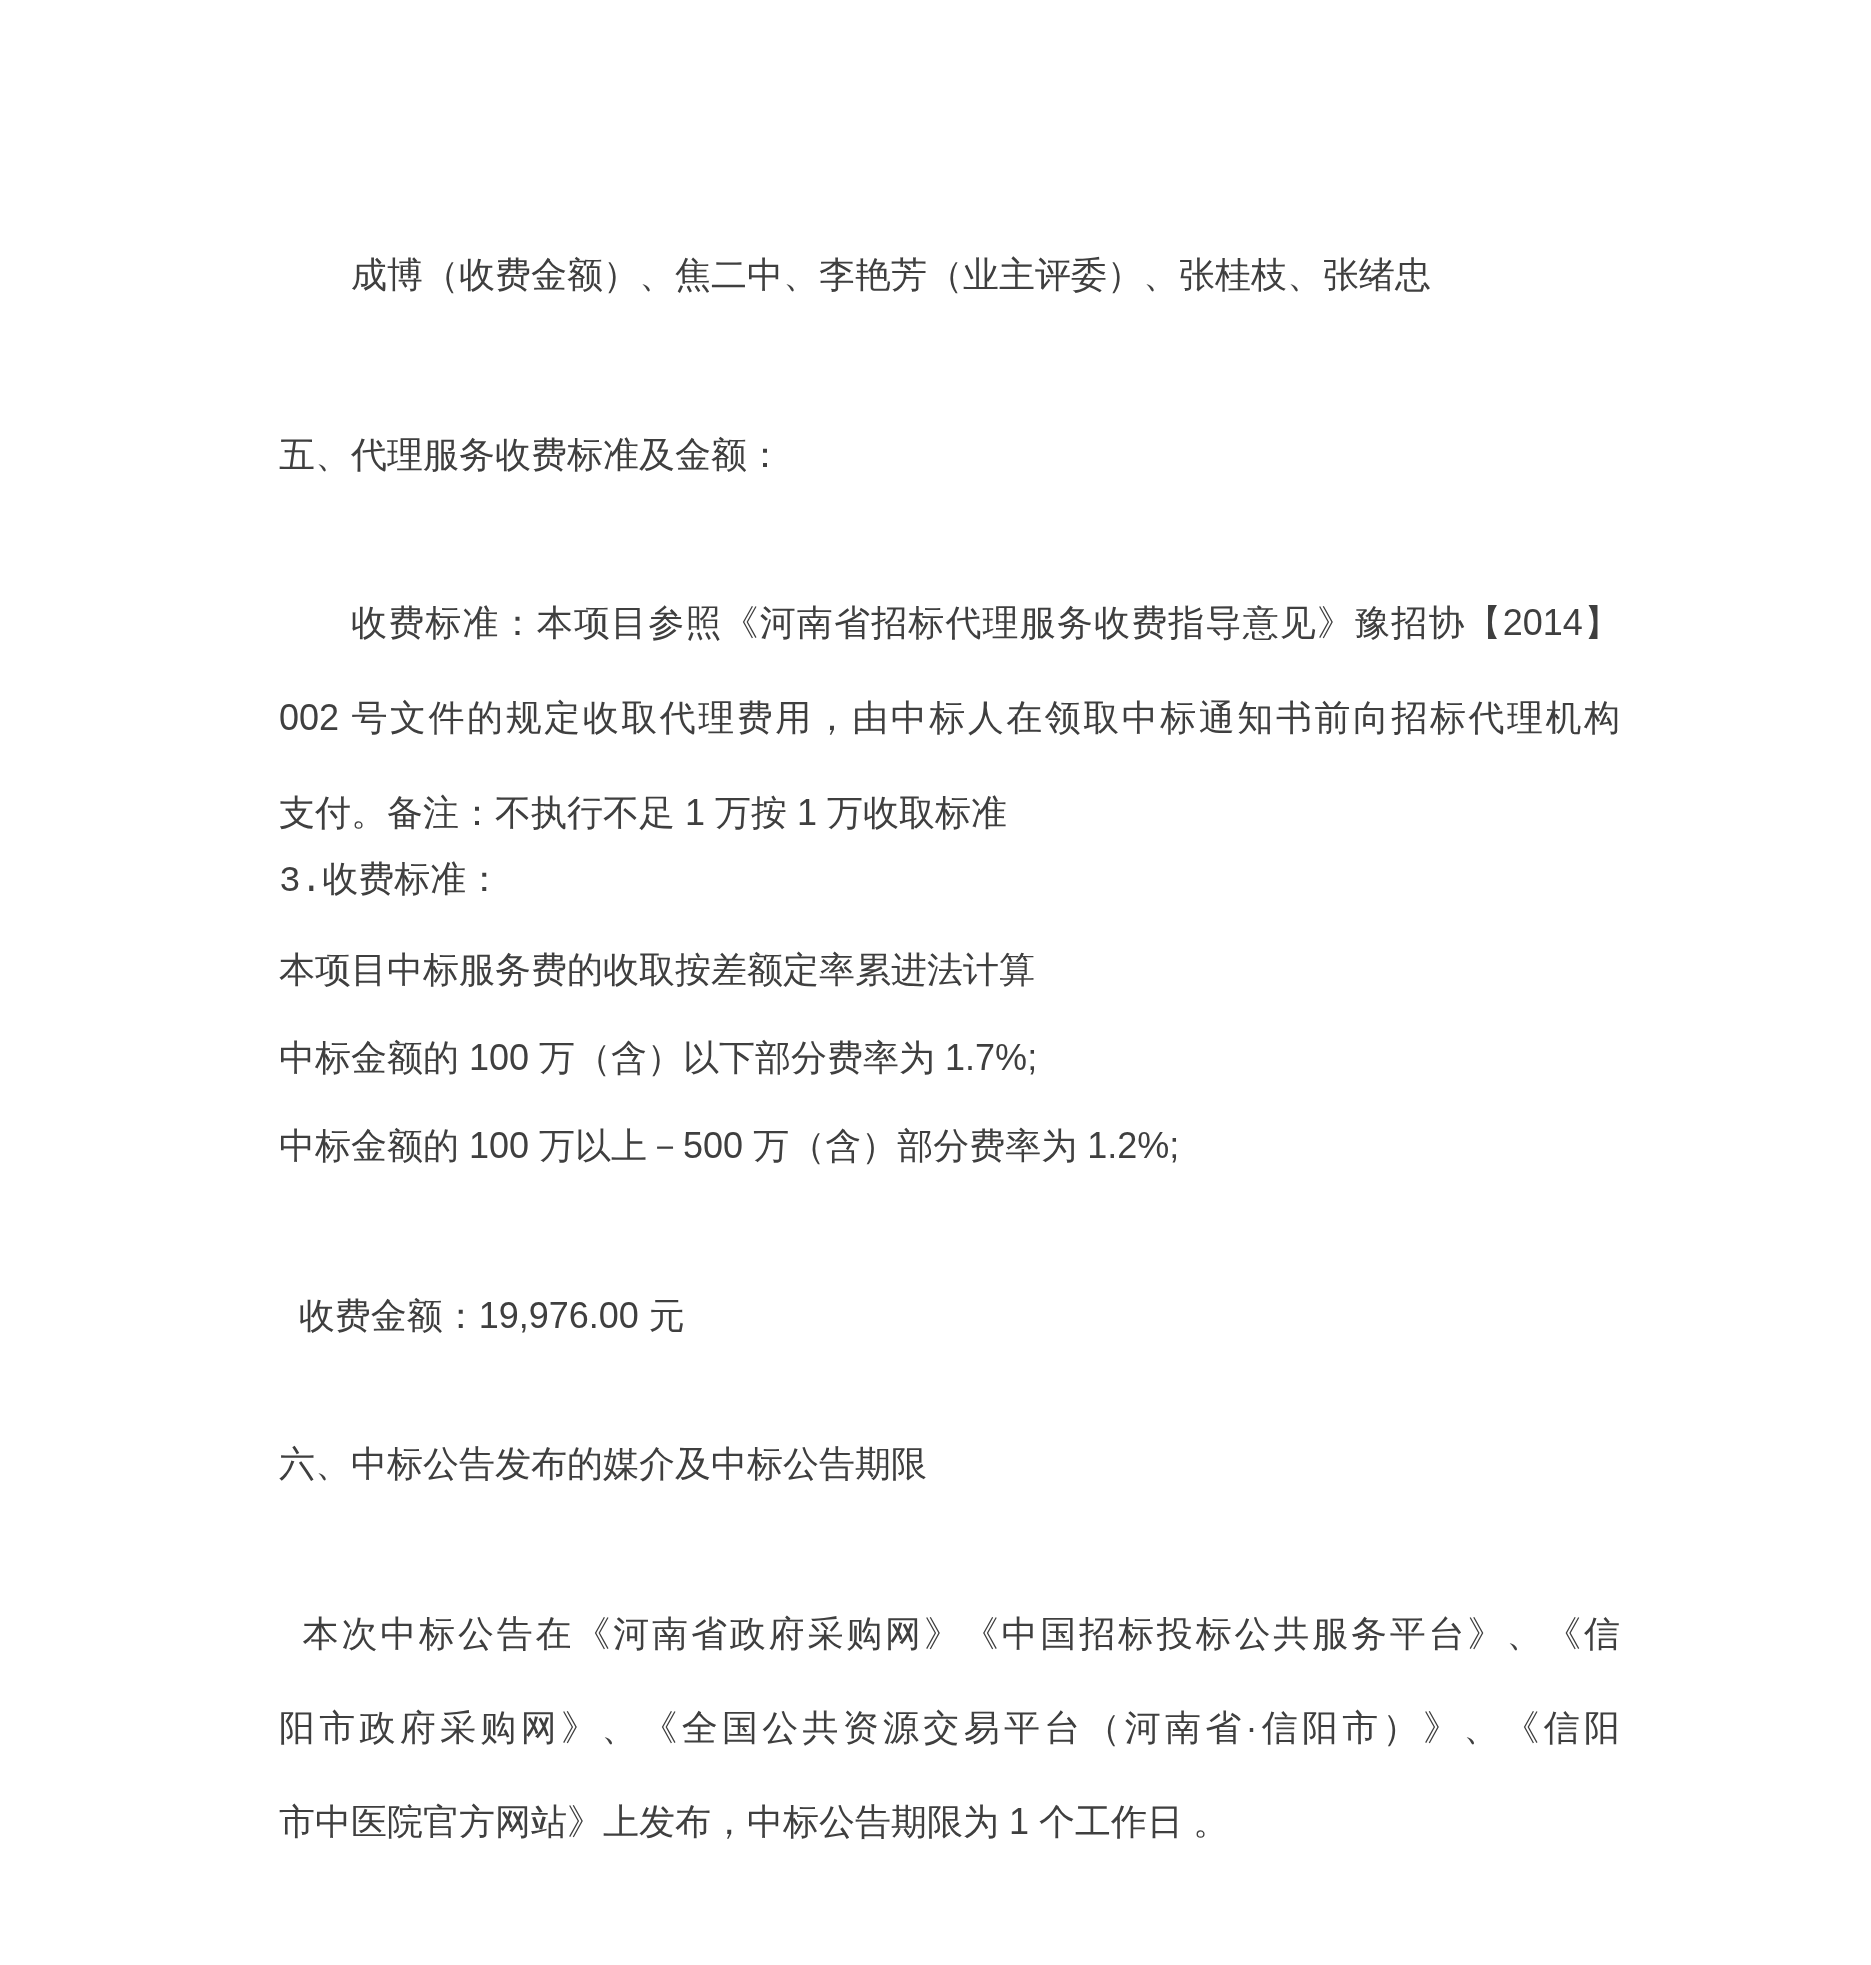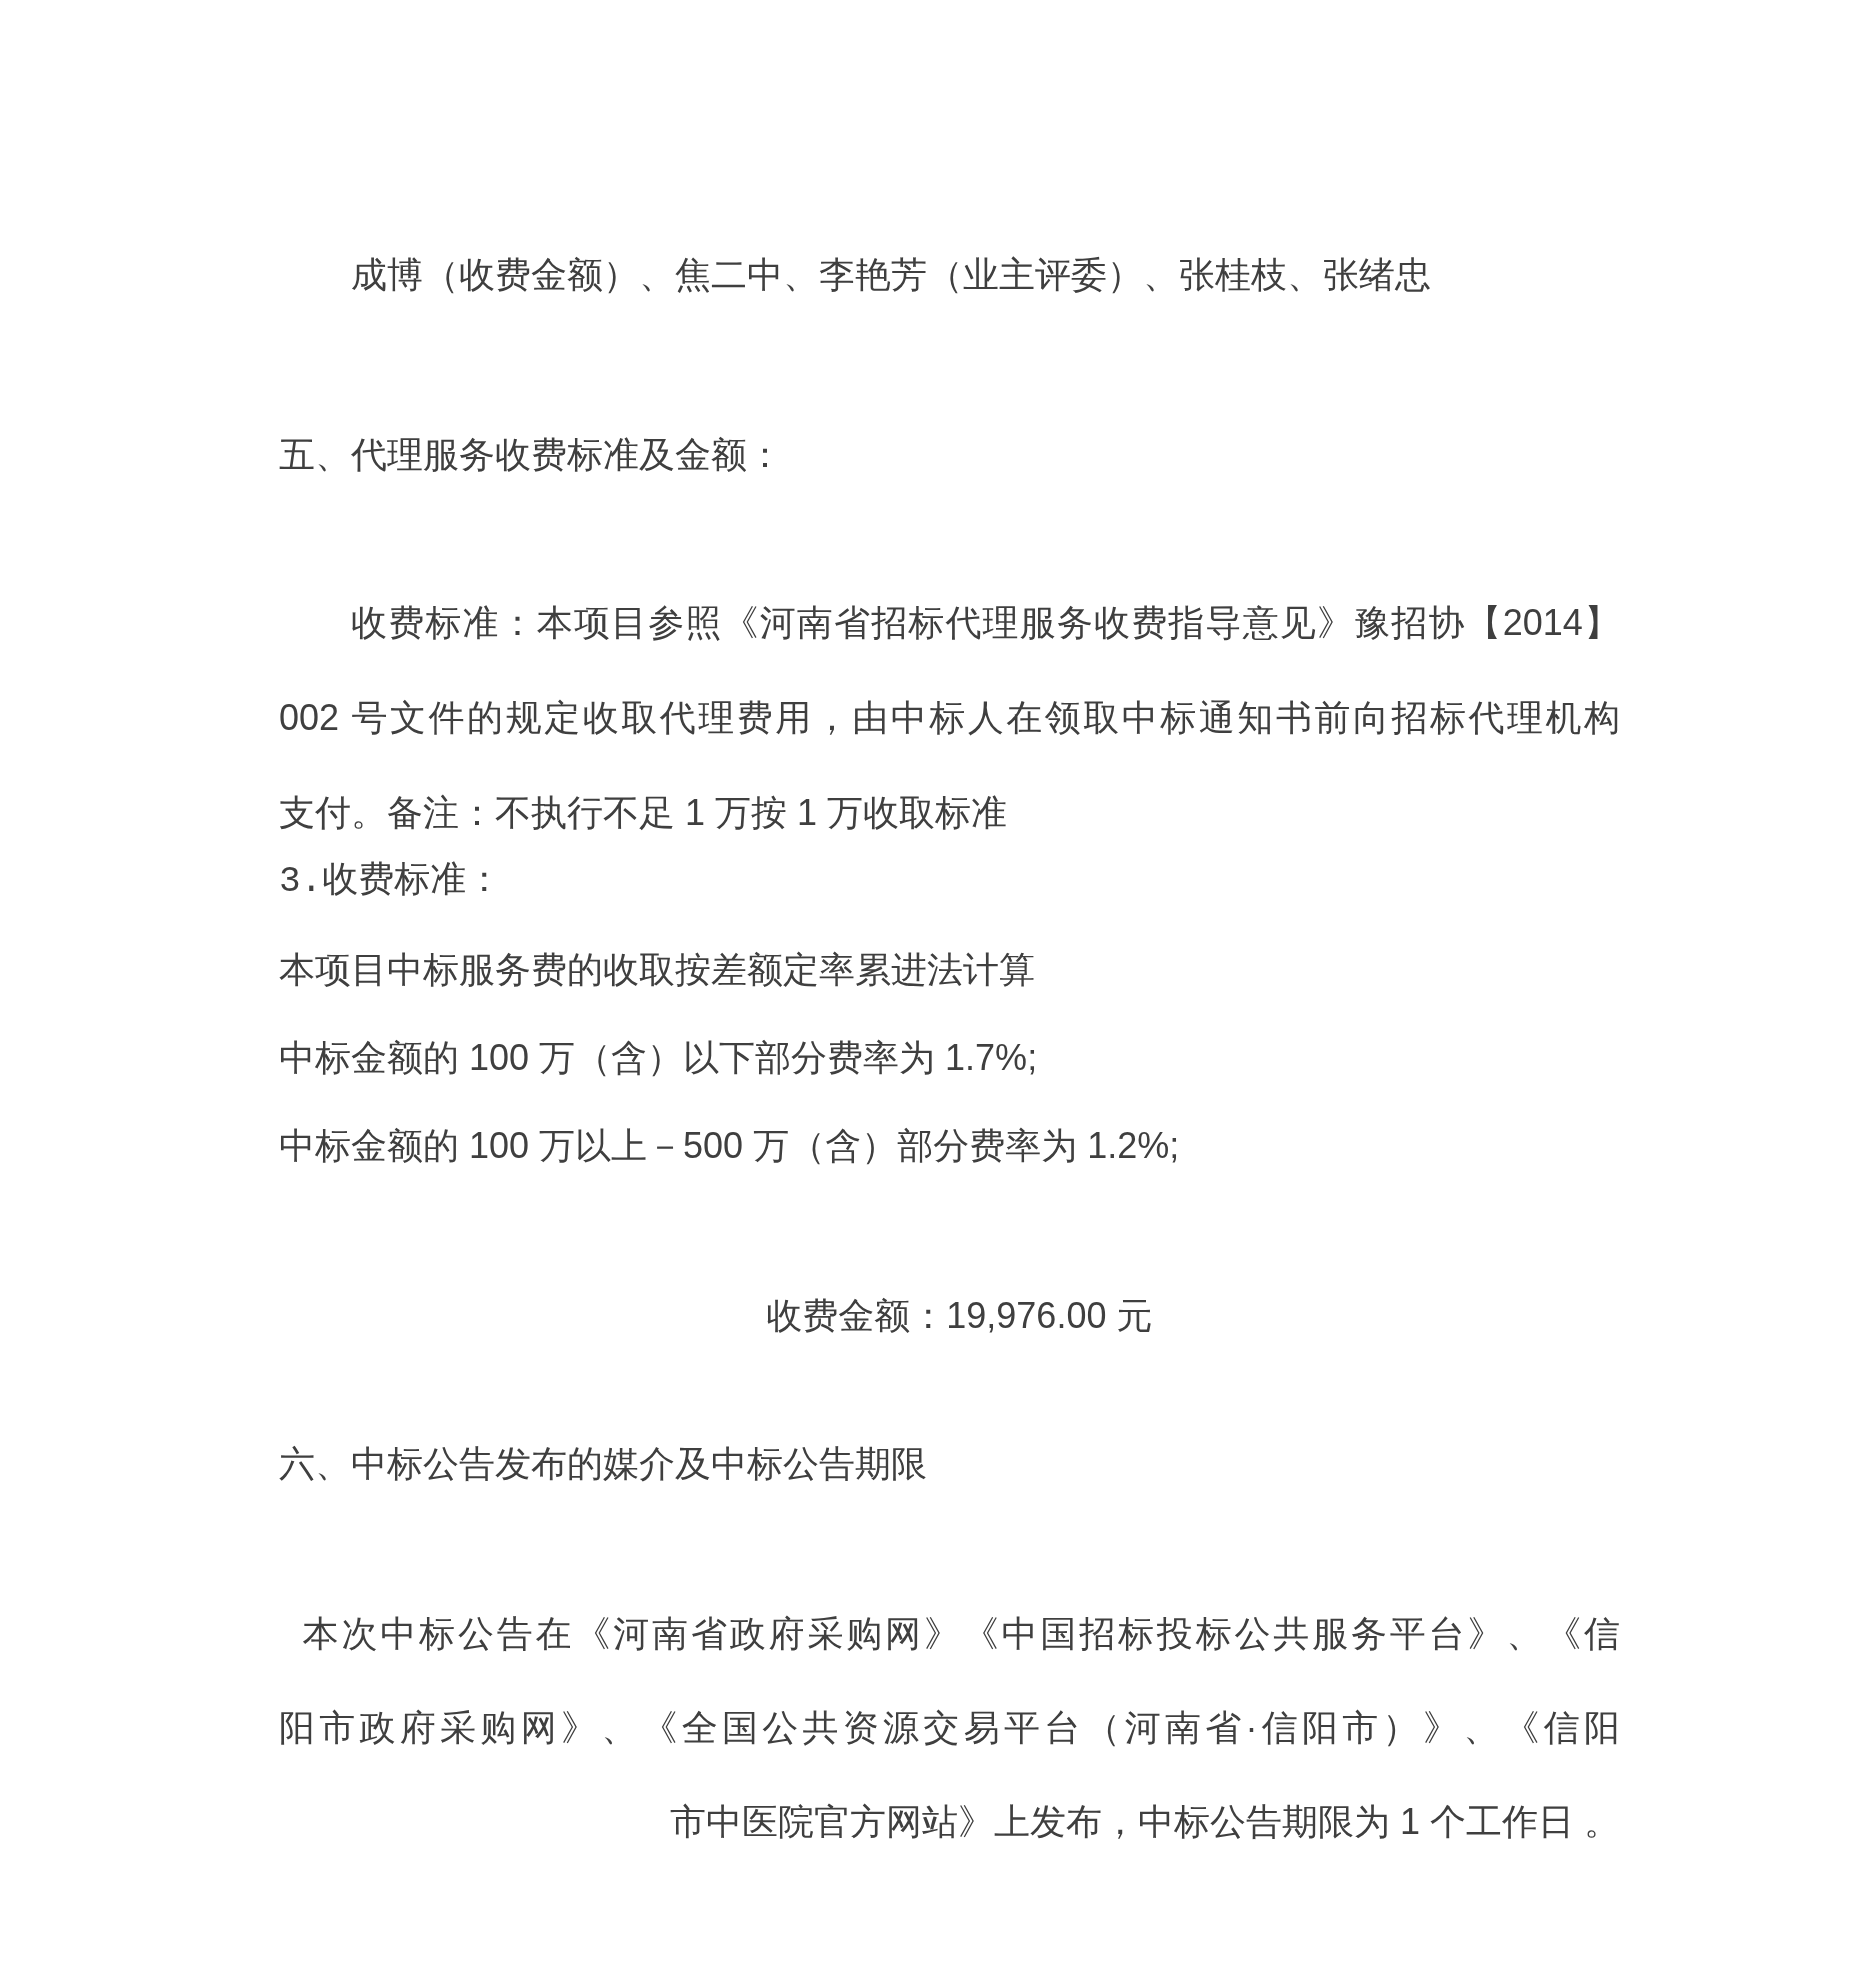--- a/index.html
+++ b/index.html
@@ -28,24 +28,24 @@
     line-height: 94px;
     white-space: nowrap;
   }
   
   .j {
     white-space: normal;
     text-align: justify;
     text-align-last: justify;
   }
   .lh242 { line-height: 95px; }
-  .lh238 { line-height: 94px; text-align: right; }
+  .lh238 { line-height: 94px; }
   .tight { line-height: 88px; }
   .indent2 { text-indent: 72px; }
-  .indent-half { text-indent: 19.7px; text-align: center; }
+  .indent-half { text-indent: 19.7px; }
   .indent-small { text-indent: 23.6px; }
   .mt-h5 { margin-top: 86px; }
   .mt-p5 { margin-top: 73px; }
   .mt-tight { margin-top: -22px; font-family: Liberation Mono, monospace; }
   .mt-amount { margin-top: 79px; }
   .mt-h6 { margin-top: 54px; }
   .mt-p6 { margin-top: 76px; }
 </style>
 </head>
 <body>

